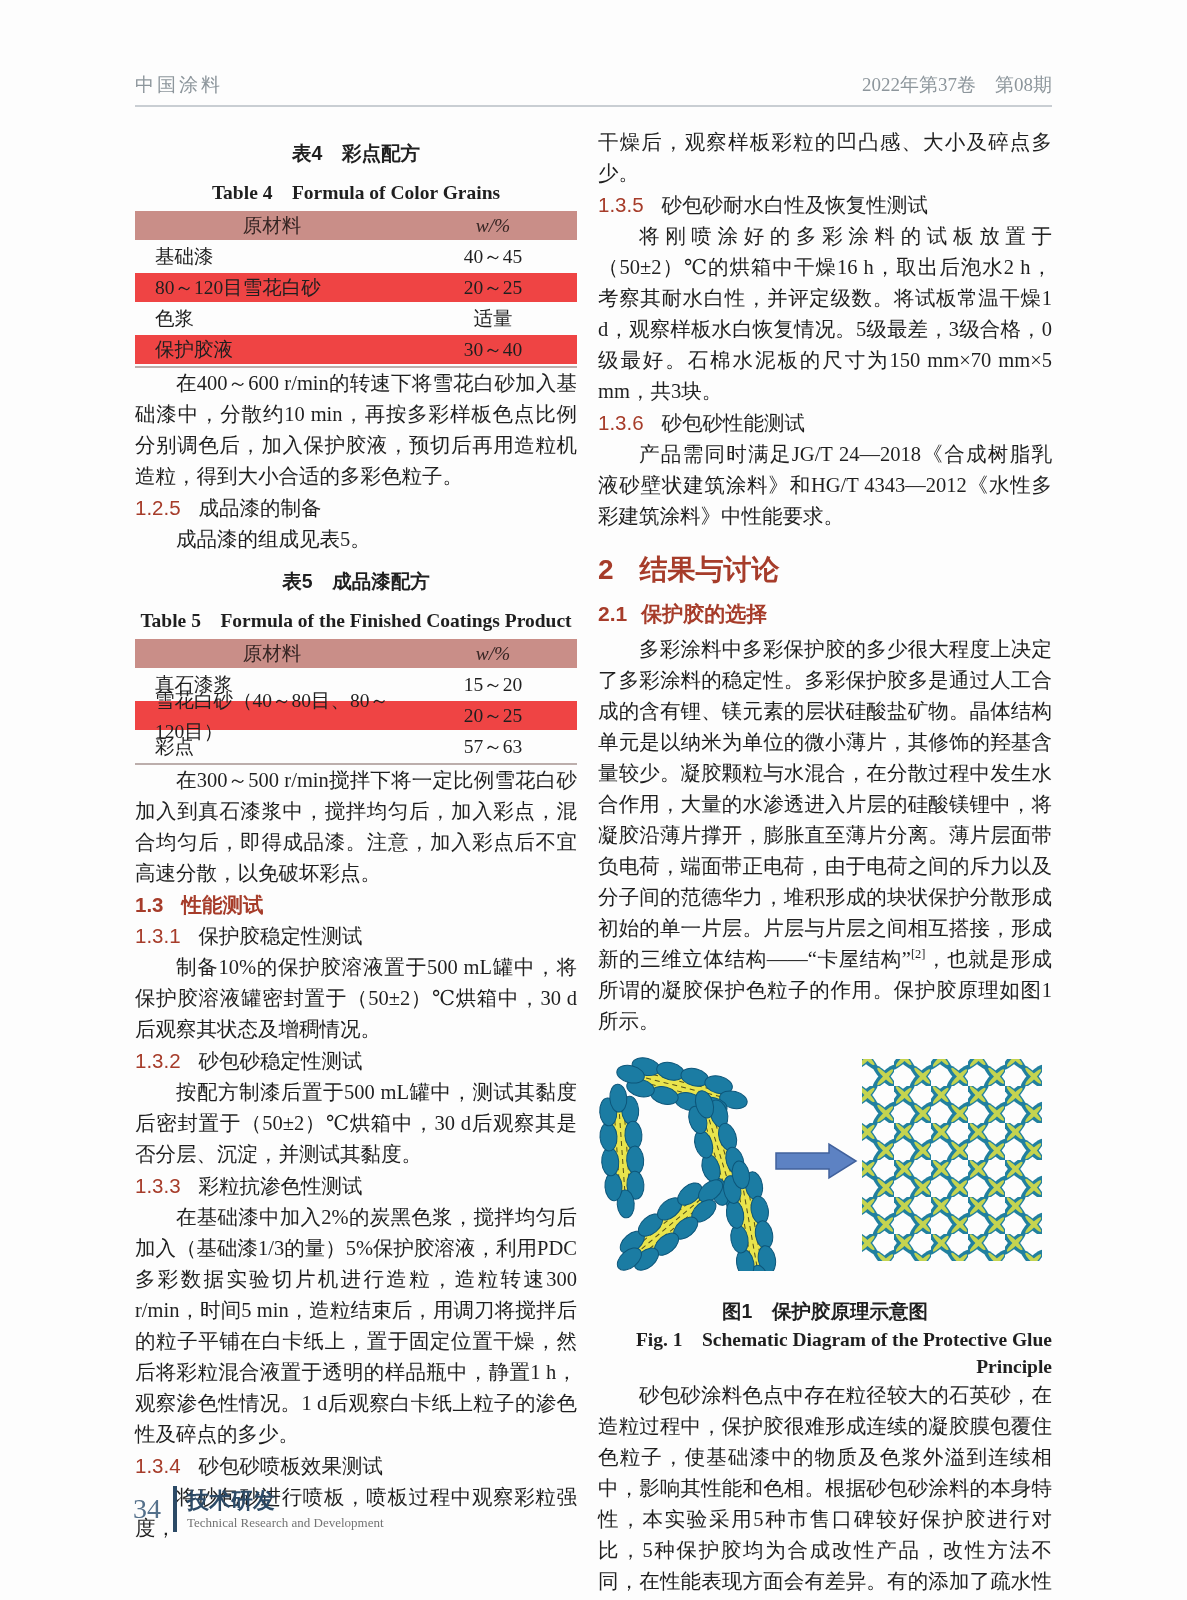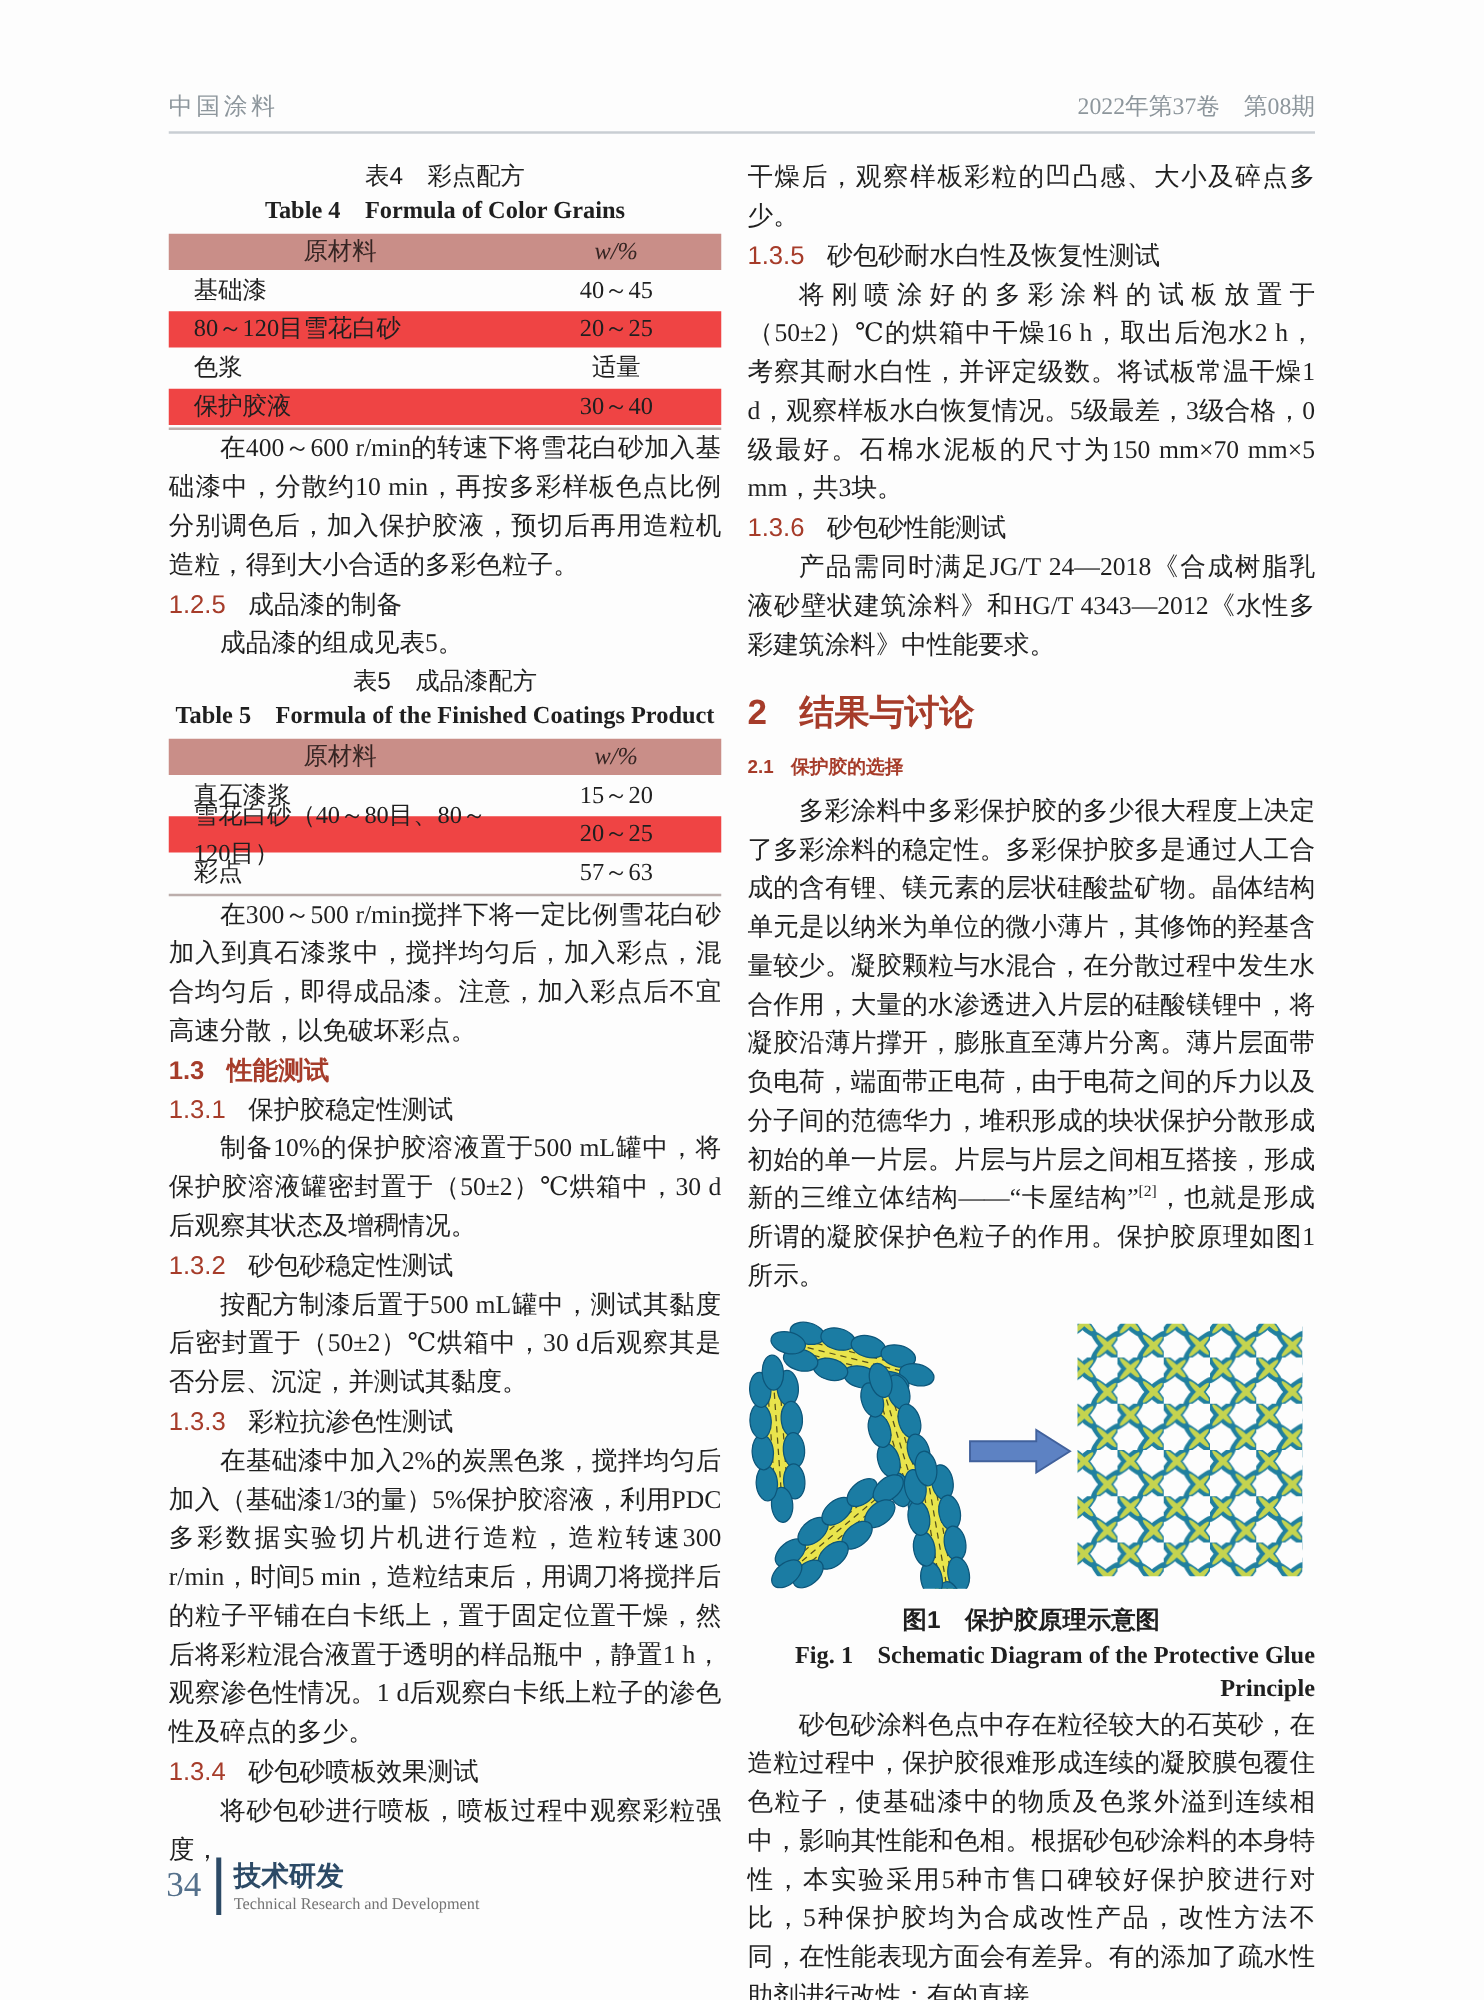--- a/index.html
+++ b/index.html
@@ -14,47 +14,47 @@
   
   .col{position:absolute;top:127px;font-size:20.5px;line-height:31px;text-align:justify;}
   .col-left{left:135px;width:442px;}
   .col-right{left:598px;width:454px;}
   p.body{margin:0;text-indent:2em;}
   p.noindent{text-indent:0;}
   .mt1{margin-top:26px;}
   .mt2{margin-top:20px;}
   
   .tblcap-zh{text-align:center;text-indent:0;font-family:"Liberation Sans","DejaVu Sans",sans-serif;
-    font-weight:normal;font-size:19.5px;line-height:28px;margin:0;}
+    font-weight:bold;font-size:19.5px;line-height:28px;margin:12px;}
   .tblcap-en{text-align:center;text-indent:0;font-weight:bold;font-size:19.5px;line-height:28px;margin:0;}
   
   .ftable{width:100%;margin-top:4px;border-bottom:2px solid #bcaeac;}
   .trow{display:flex;height:29px;align-items:center;margin-bottom:2px;font-size:19.5px;}
   .trow.thead{background:#c98e88;color:#362523;}
   .trow.pink{background:#ef4444;}
   .tc1{width:62%;padding-left:20px;box-sizing:border-box;text-align:left;}
   .thead .tc1{text-align:center;padding-left:0;}
   .tc2{width:38%;text-align:center;}
   .wcell{font-style:italic;}
   
   .sech{margin:0;font-size:20.5px;line-height:31px;text-align:left;text-indent:0;}
   .snum{font-family:"Liberation Sans","DejaVu Sans",sans-serif;color:#a63c2a;margin-right:18px;}
   .h13{font-family:"Liberation Sans","DejaVu Sans",sans-serif;font-weight:bold;}
   .h13 .stitle{color:#a63c2a;}
   .h2big{font-family:"Liberation Sans","DejaVu Sans",sans-serif;font-weight:bold;color:#a63c2a;
     font-size:28px;line-height:40px;margin:18px 0 8px;text-align:left;text-indent:0;}
   .h2big .snum{margin-right:26px;font-size:28px;}
   .h21{font-family:"Liberation Sans","DejaVu Sans",sans-serif;font-weight:bold;color:#a63c2a;
-    font-size:15px;line-height:32px;margin:0 0 4px;text-align:left;text-indent:0;}
+    font-size:21px;line-height:32px;margin:0 0 4px;text-align:left;text-indent:0;}
   .h21 .snum{margin-right:14px;}
   sup.ref{font-size:12.5px;line-height:0;}
   
   .figwrap{margin-top:12px;}
   .figcap-zh{text-align:center;text-indent:0;font-family:"Liberation Sans","DejaVu Sans",sans-serif;
-    font-weight:bold;font-size:19.5px;line-height:30px;margin:0 0 0;}
+    font-weight:bold;font-size:19.5px;line-height:30px;margin:16px 0 0;}
   .figcap-en{text-align:right;text-indent:0;font-weight:bold;font-size:19.5px;line-height:27px;margin:0;}
   
   .pagefoot{position:absolute;left:133px;top:1486px;display:flex;align-items:center;}
   .pnum{font-size:28px;color:#54708b;margin-right:12px;}
   .fbar{width:4px;height:46px;background:#2c4a66;margin-right:10px;}
   .fzh{font-family:"Liberation Sans","DejaVu Sans",sans-serif;font-weight:bold;font-size:22px;
     color:#2c4a66;line-height:27px;}
   .fen{font-size:13px;color:#737373;line-height:18px;}
 </style>
 </head>

